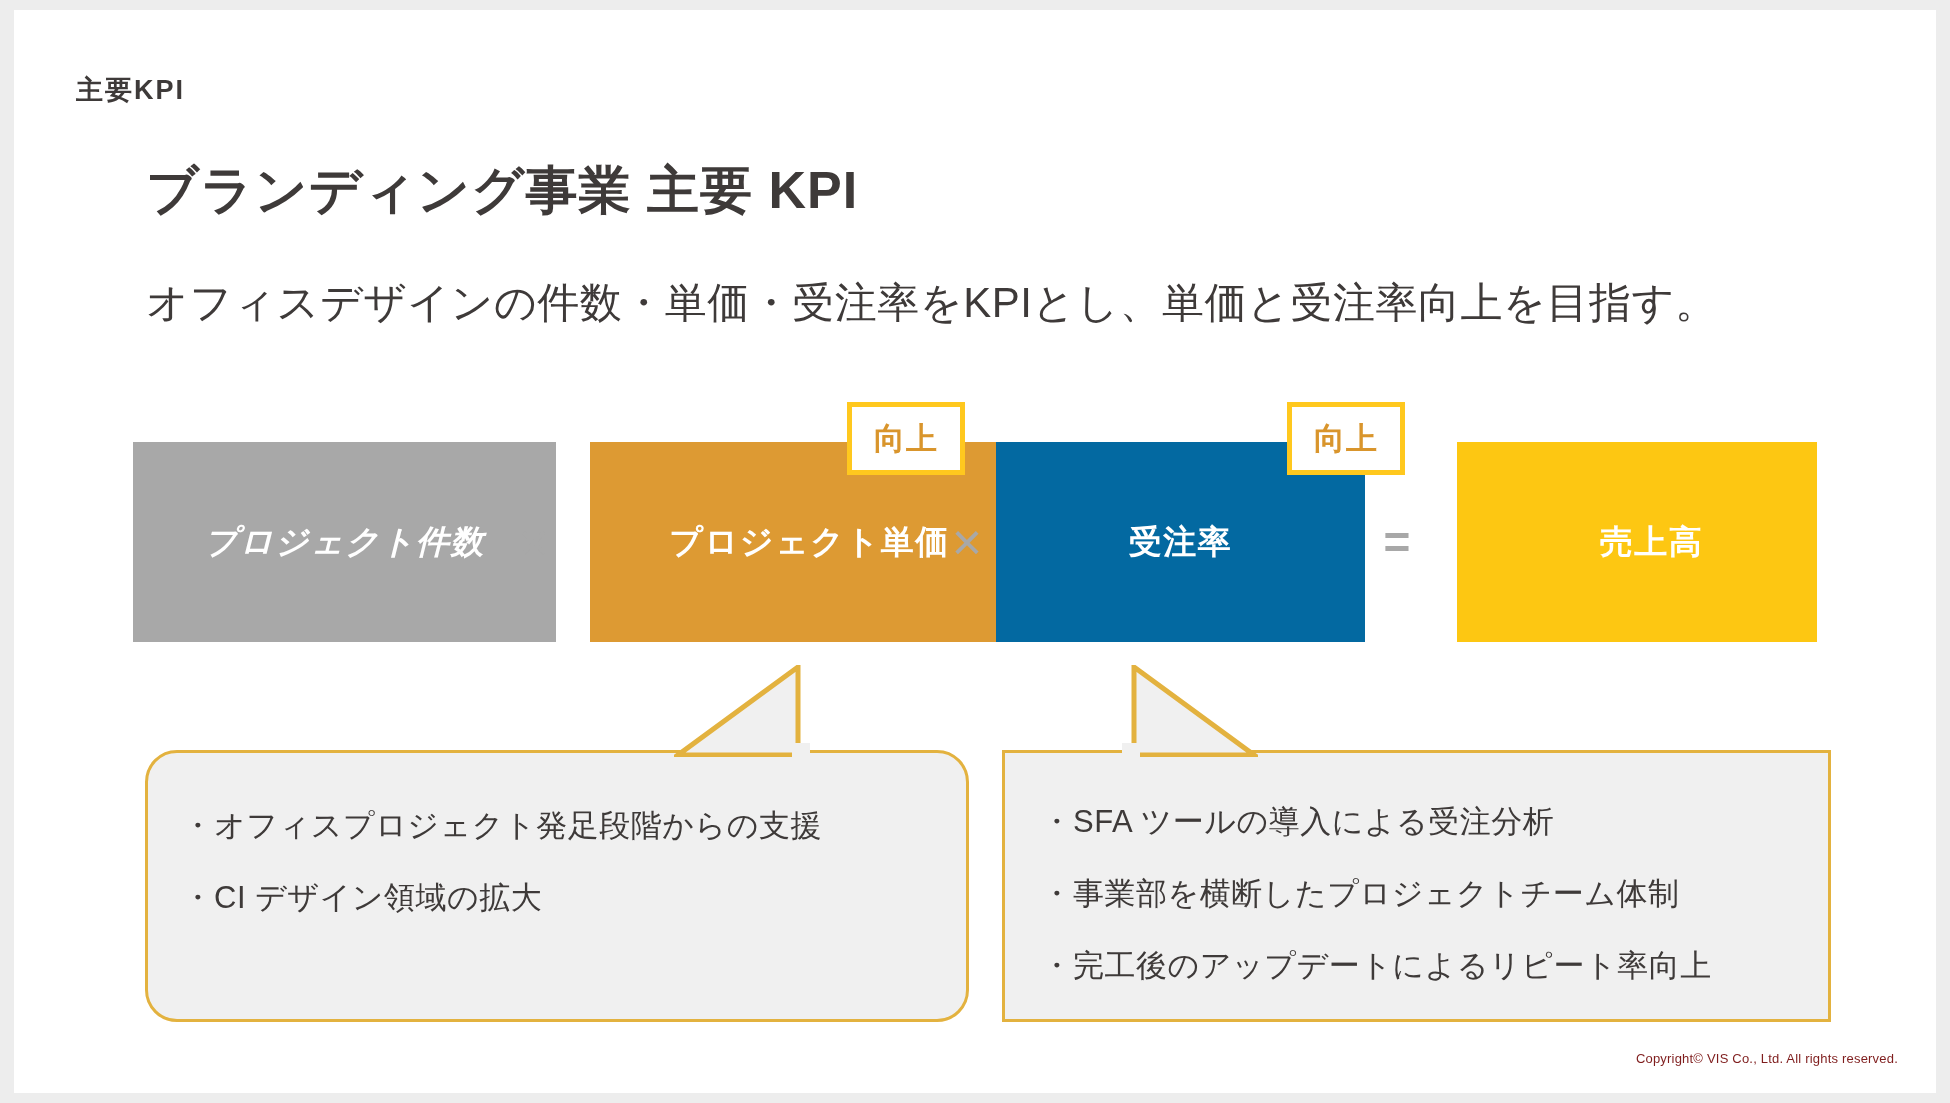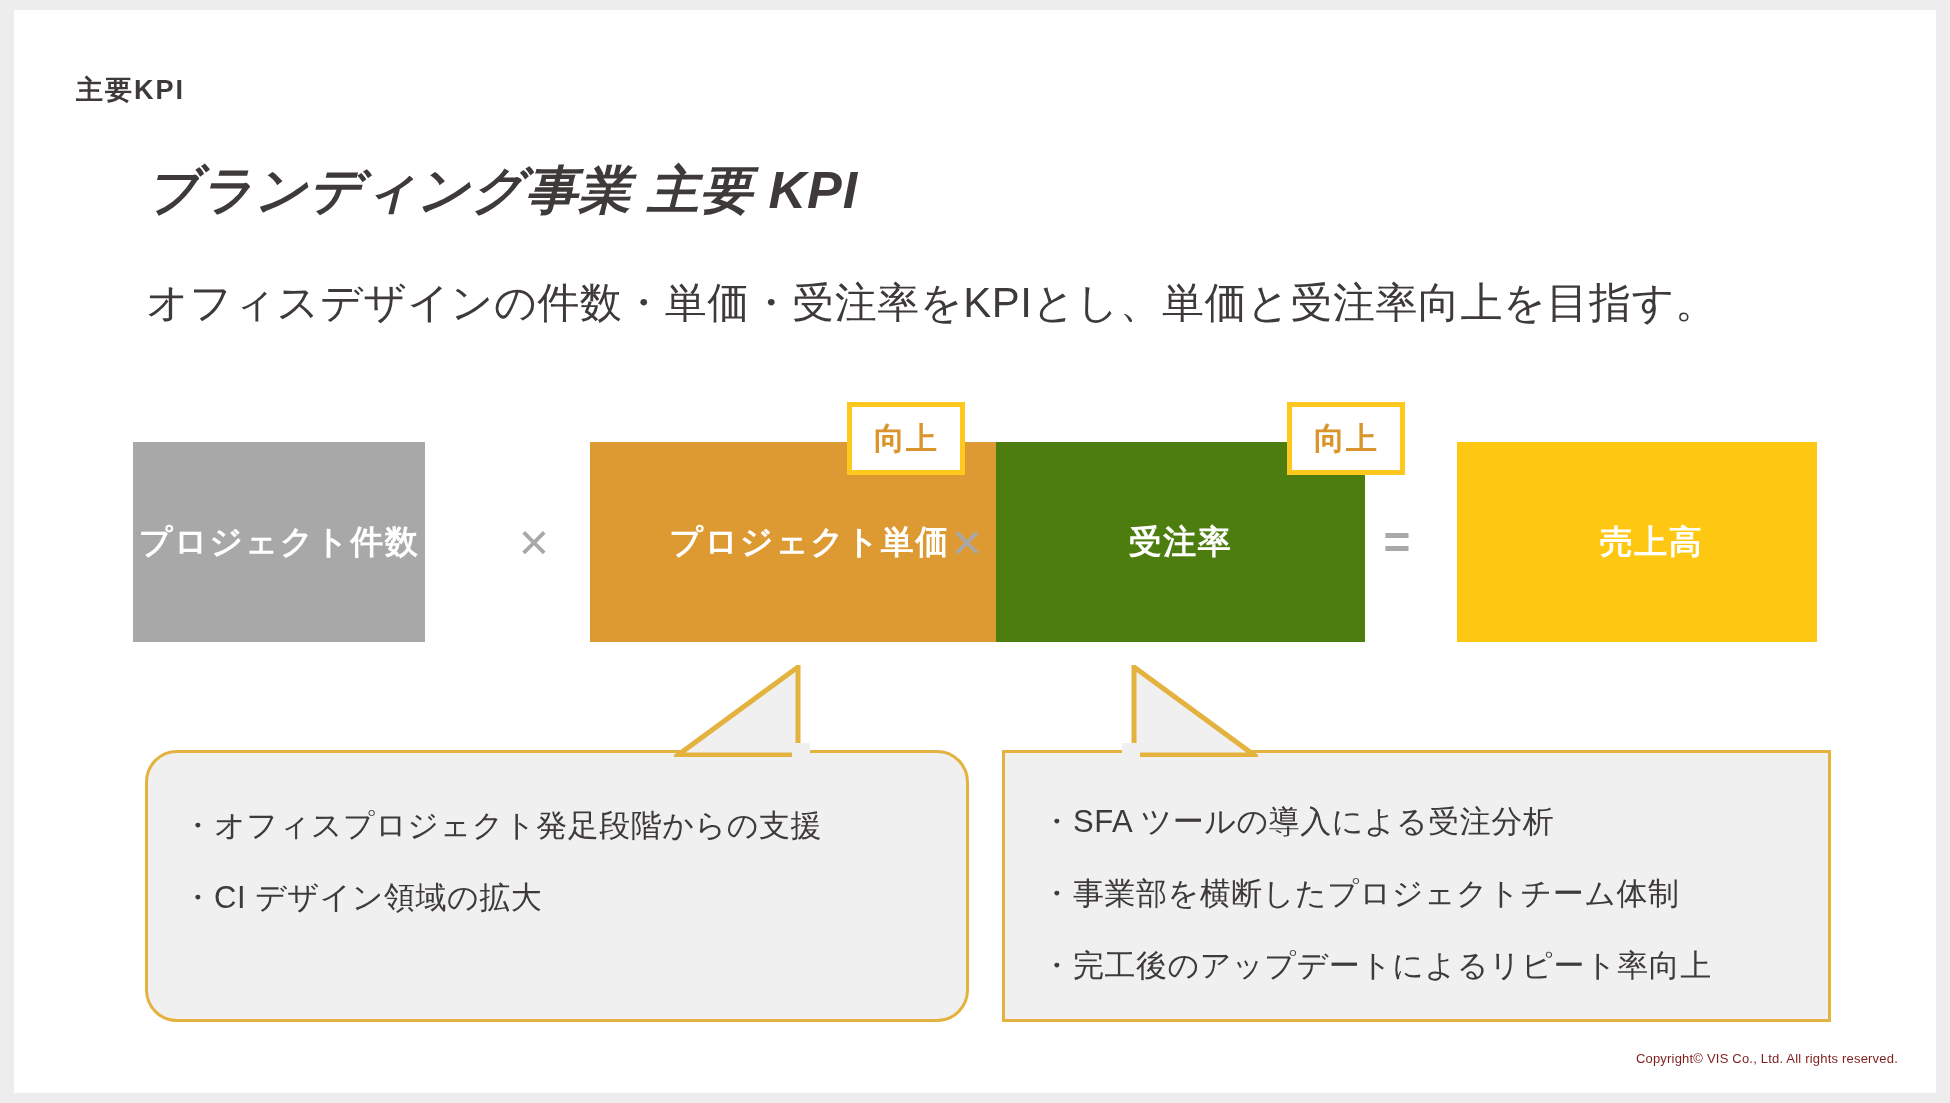--- a/index.html
+++ b/index.html
@@ -32,21 +32,20 @@
   }
 
   .slide-title {
     position:absolute;
     left:132px; top:146px;
     font-size:52px;
     font-weight:700;
     letter-spacing:1px;
     color:#3E3A39;
     white-space:nowrap;
-    font-style:italic;
   }
 
   .slide-lead {
     position:absolute;
     left:132px; top:265px;
     font-size:42px;
     font-weight:500;
     letter-spacing:0.5px;
     color:#3E3A39;
     white-space:nowrap;
@@ -65,23 +64,23 @@
     height:200px;
     display:flex;
     align-items:center;
     justify-content:center;
     color:#FFFFFF;
     font-size:33px;
     font-weight:700;
     letter-spacing:1.5px;
     white-space:nowrap;
   }
-  .kpi-box.b0 { left:119px;  width:292px; background:#A8A8A8; }
+  .kpi-box.b0 { left:119px;  width:423px; background:#A8A8A8;font-style:italic; }
   .kpi-box.b1 { left:576px;  width:439px; background:#DD9A33; }
-  .kpi-box.b2 { left:982px;  width:369px; background:#4d7c0f;text-align:right; }
+  .kpi-box.b2 { left:982px;  width:369px; background:#0369a1;text-align:right; }
   .kpi-box.b3 { left:1443px; width:360px; background:#FDC712;padding-left:29px; }
 
   .operator {
     position:absolute;
     top:0; height:200px;
     width:64px;
     display:flex;
     align-items:center;
     justify-content:center;
     color:#A8A8A8;

